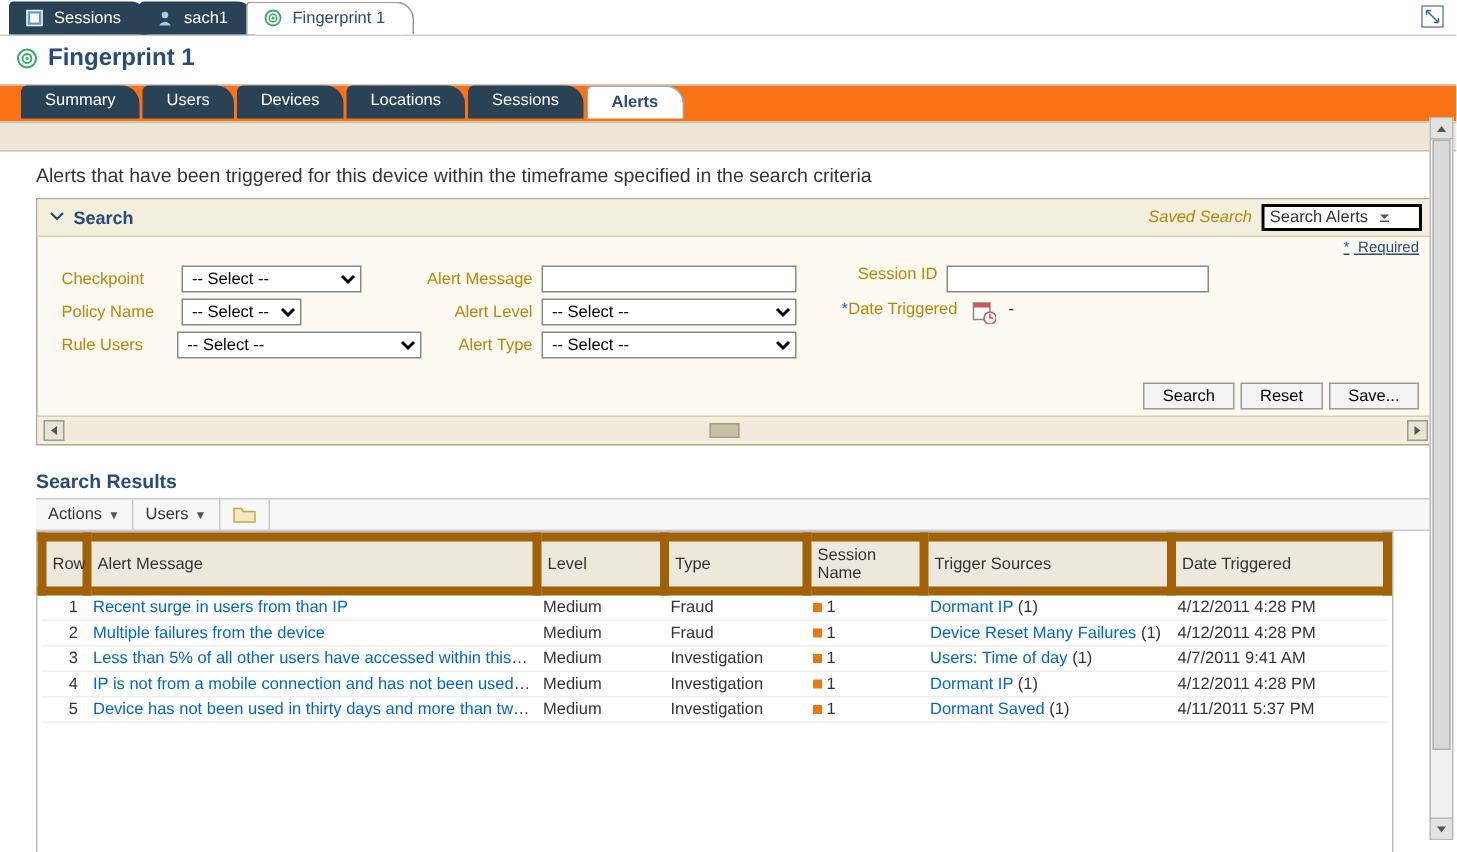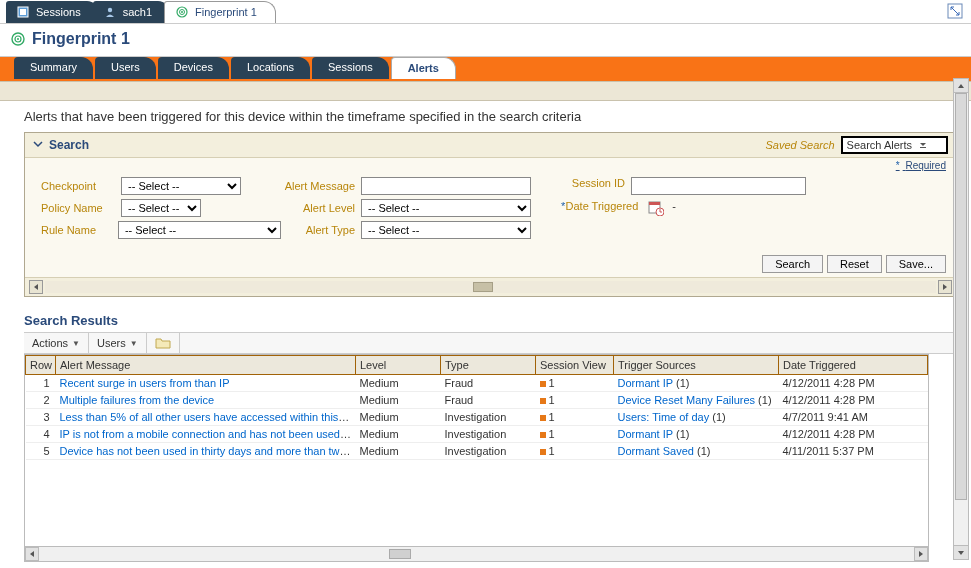--- a/index.html
+++ b/index.html
@@ -67,21 +67,21 @@
 
 .results { margin: 16px 14px 0 24px; }
 .results h3 { color: #2a4a7a; font-size: 13px; font-weight: bold; margin-bottom: 4px; }
 .toolbar { display: flex; align-items: center; border-top: 1px solid #ccc; border-bottom: 1px solid #ccc; height: 22px; background: #f7f7f7; }
 .toolbar .titem { padding: 0 8px; cursor: pointer; display: flex; align-items: center; gap: 4px; border-right: 1px solid #ccc; height: 100%; }
 .caret-sm { font-size: 8px; color: #555; }
 
 
 .tbl-wrap { border: 1px solid #bbb; margin-top: 0; width: 905px; }
 .tbl { width: 100%; border-collapse: collapse; table-layout: fixed; }
-.tbl th { background: #ece8dc; border: 1px solid #a16207; text-align: left; font-weight: normal; padding: 3px 4px; color: #333; font-size: 11px; }
+.tbl th { background: #ece8dc; border: 6px solid #a16207; text-align: left; font-weight: normal; padding: 3px 4px; color: #333; font-size: 11px; }
 .tbl td { border-bottom: 1px solid #eee; padding: 2px 4px; font-size: 11px; white-space: nowrap; overflow: hidden; text-overflow: ellipsis; }
 .tbl .rn { text-align: right; padding-right: 6px; }
 .orange-sq { display: inline-block; width: 6px; height: 6px; background: #e67817; margin-right: 3px; vertical-align: middle; }
 .tbl-filler { height: 86px; }
 .tbl-hscroll { display: flex; align-items: center; border-top: 1px solid #bbb; background: #f0f0f0; }
 .tbl-hscroll .arrow { width: 14px; height: 14px; background: #e2e2e2; border: 1px solid #bbb; cursor: pointer; display:flex; align-items:center; justify-content:center; }
 .tbl-hscroll .track { flex: 1; height: 12px; background: #f0f0f0; position: relative; }
 .tbl-hscroll .thumb { position: absolute; left: 40%; width: 22px; height: 10px; top: 1px; background: #d0d0d0; border: 1px solid #aaa; cursor: pointer; }
 
 
@@ -214,21 +214,21 @@
               <rect x="1" y="2" width="11" height="3" fill="#c55"></rect>
               <circle cx="12" cy="12" r="4" fill="#fff" stroke="#c55"></circle>
               <path d="M12 9 L12 12 L14 12" stroke="#c55" fill="none"></path>
             </svg>
         </span>
         <span style="margin:0 4px;">-</span>
       </div>
     </div>
     <div class="form-row">
       <div class="col1">
-        <span class="flabel">Rule Name</span>
+        <span class="flabel">Rule Users</span>
         <select class="sel-md" style="width:170px"><option>-- Select --</option></select>
       </div>
       <div class="col2">
         <span class="flabel r">Alert Type</span>
         <select class="sel-md"><option>-- Select --</option></select>
       </div>
       <div class="col3"></div>
     </div>
   </div>
 
@@ -285,21 +285,21 @@
           <col style="width:78px">
           <col style="width:165px">
           <col>
       </colgroup>
       <thead>
         <tr>
           <th>Row</th>
           <th>Alert Message</th>
           <th>Level</th>
           <th>Type</th>
-          <th>Session View</th>
+          <th>Session Name</th>
           <th>Trigger Sources</th>
           <th>Date Triggered</th>
         </tr>
       </thead>
       <tbody id="tbody">
           <tr>
             <td class="rn">1</td>
             <td><a>Recent surge in users from than IP</a></td>
             <td>Medium</td>
             <td>Fraud</td>

